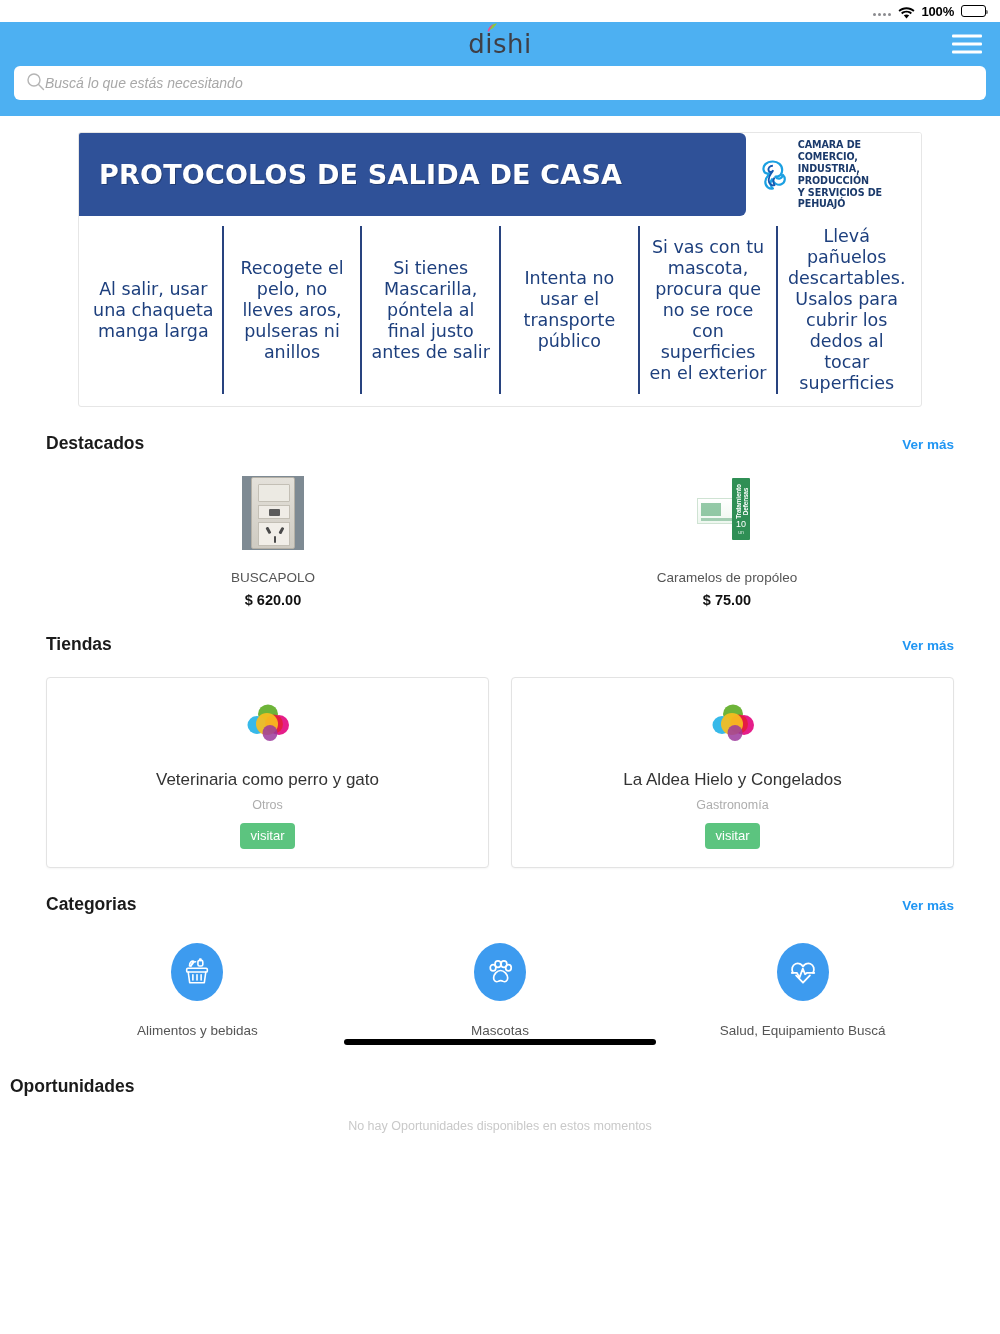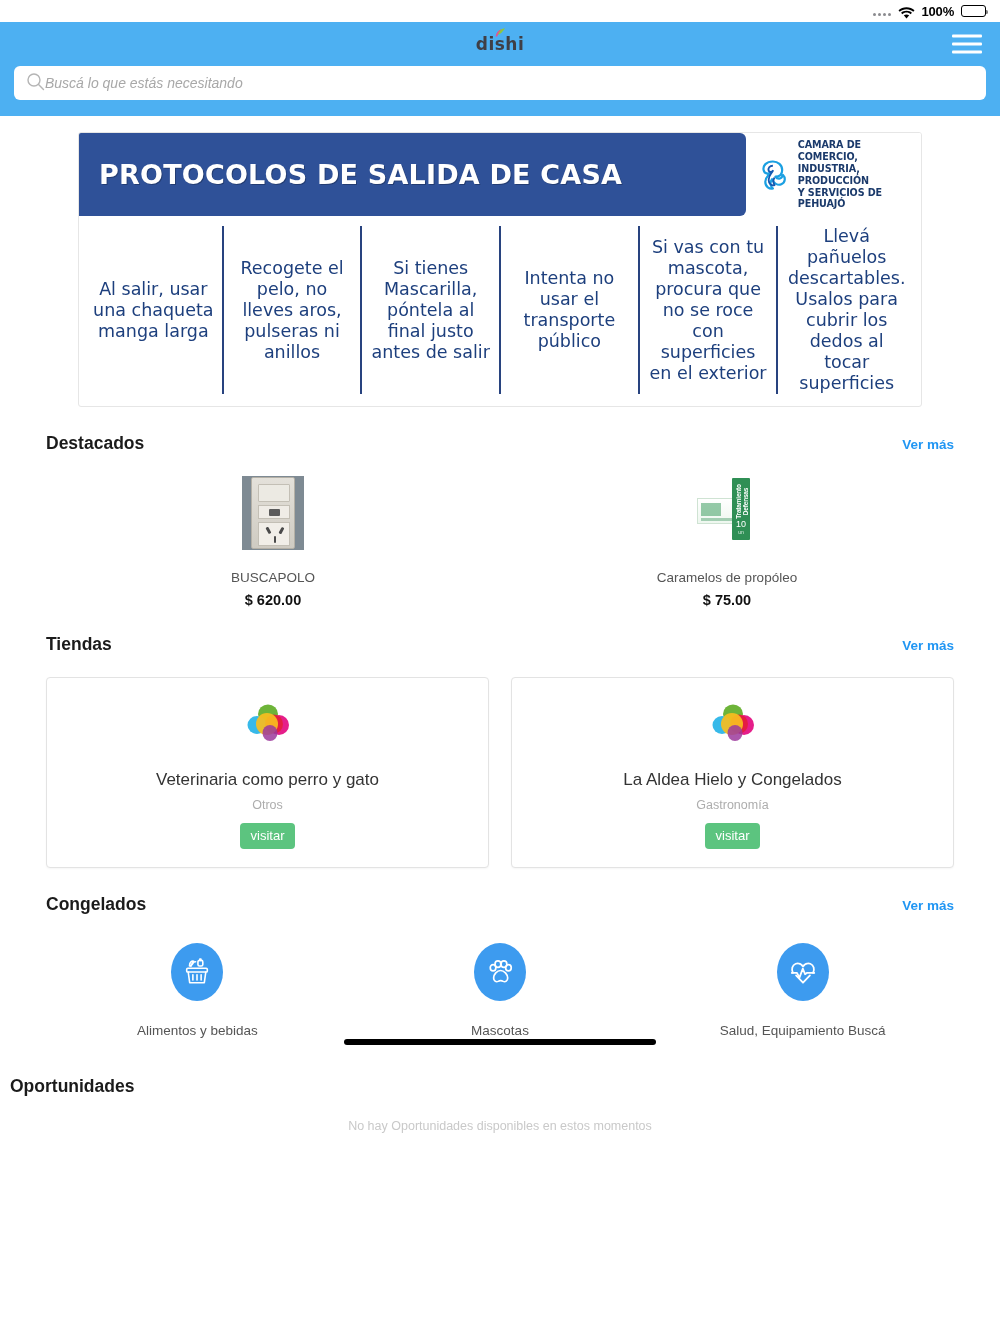--- a/index.html
+++ b/index.html
@@ -22,21 +22,21 @@
   .wifi { position:relative; width:17px; height:12px; }
   .battery-pct { font-size: 13px; font-weight: 600; color:#000; letter-spacing:-0.2px; }
   .battery { position:relative; width:25px; height:12px; border:1.3px solid #000; border-radius:3px; padding:1.4px; }
   .battery .fill { width:100%; height:100%; background:#000; border-radius:1px; }
   .battery:after { content:""; position:absolute; right:-3px; top:3.6px; width:2px; height:4px;
      background:#000; border-radius:0 1.5px 1.5px 0; opacity:.5; }
 
   
   .header { background: #4db0f2; padding: 0 0 16px 0; position: relative; }
   .header-top { height: 44px; display:flex; align-items:center; justify-content:center; position:relative; }
-  .logo { font-size: 17px; font-weight: 700; color:#3f3f46; letter-spacing:0.5px; position:relative; font-family:"DejaVu Sans", sans-serif;}
+  .logo { font-size: 26px; font-weight: 400; color:#3f3f46; letter-spacing:0.5px; position:relative; font-family:"DejaVu Sans", sans-serif;}
   .logo .leafdot { position:absolute; top:-6px; left:19px; width:11px; height:9px; }
   .hamburger { position:absolute; right:18px; top:50%; transform:translateY(-50%);
      width:30px; display:flex; flex-direction:column; gap:5px; cursor:pointer; }
   .hamburger span { display:block; height:3px; width:100%; background:#fff; border-radius:1px; }
 
   .searchwrap { padding: 0 14px; }
   .searchbox {
     height: 34px; background:#fff; border-radius:6px;
     display:flex; align-items:center; padding: 0 12px; 
   }
@@ -353,21 +353,21 @@
         <div class="store-name">La Aldea Hielo y Congelados</div>
         <div class="store-cat">Gastronomía</div>
         <div class="visitar">visitar</div>
       </div>
 
     </div>
   </div>
 
   <div class="section">
     <div class="section-head">
-      <span class="section-title">Congelados</span>
+      <span class="section-title">Categorias</span>
       <span class="ver-mas">Ver más</span>
     </div>
     <div class="cats">
 
       <div class="cat">
         <div class="cat-icon">
           <svg width="30" height="30" viewBox="0 0 32 32">
             <g fill="none" stroke="#fff" stroke-width="1.7" stroke-linejoin="round" stroke-linecap="round">
               <path d="M8 9.5 C8 6 10 4 12.5 4.5 C12 6.5 11 8 9.5 9.5 Z"></path>
               <path d="M9.5 9.5 C10.5 6.5 12.5 5 14.5 5"></path>

